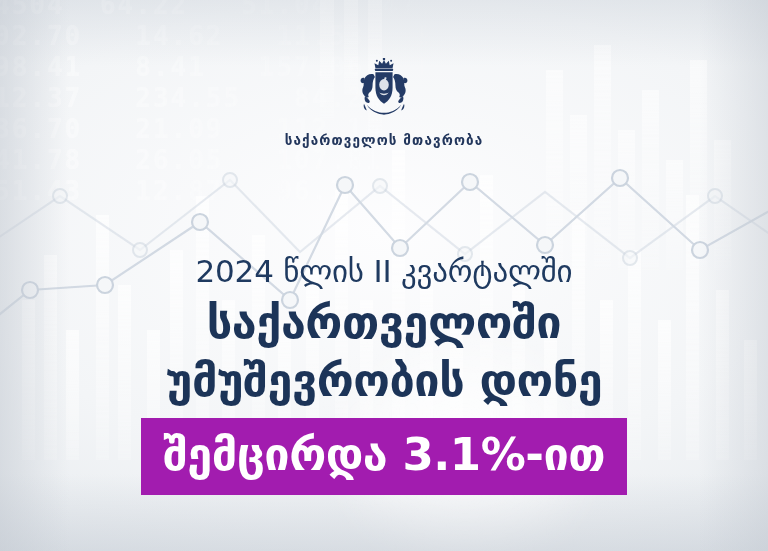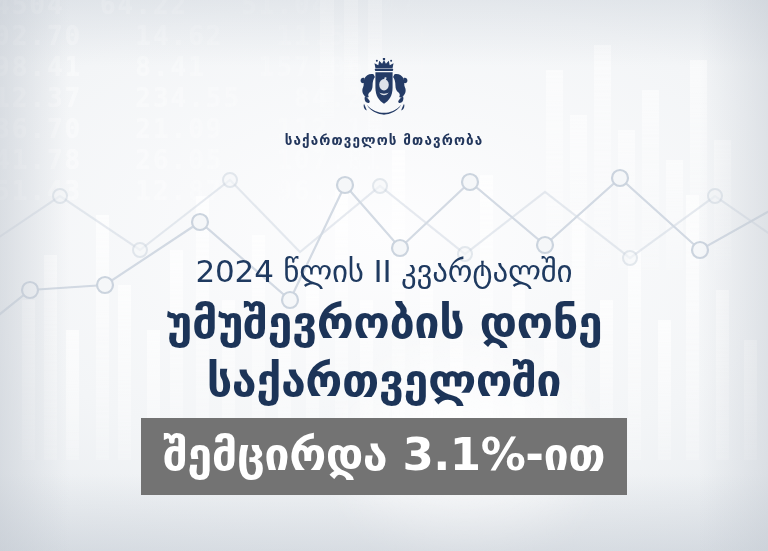--- a/index.html
+++ b/index.html
@@ -116,21 +116,21 @@
     line-height: 58px;
     letter-spacing: -0.5px;
   }
   .highlight-wrap {
     margin-top: 8px;
     display: flex;
     justify-content: center;
   }
   .highlight {
     display: inline-block;
-    background: #737373;
+    background: #a21caf;
     color: #ffffff;
     font-size: 45px;
     font-weight: 700;
     line-height: 1;
     padding: 14px 22px 18px 22px;
     letter-spacing: -0.5px;
     white-space: nowrap;
   }
 </style>
 </head>
@@ -272,20 +272,20 @@
         <rect x="58" y="40" width="4" height="20" transform="rotate(22 60 50)"></rect>
         <path d="M50 72 C54 76 66 76 70 72 C66 80 54 80 50 72 Z"></path>
       </g>
     </svg>
 
     <div class="gov-label">საქართველოს მთავრობა</div>
   </div>
 
   <div class="headline">
     <div class="line-kicker">2024 წლის II კვარტალში</div>
+    <div class="line-main">საქართველოში</div>
     <div class="line-main">უმუშევრობის დონე</div>
-    <div class="line-main">საქართველოში</div>
     <div class="highlight-wrap">
       <span class="highlight">შემცირდა 3.1%-ით</span>
     </div>
   </div>
 
 </div>
 
 </body></html>

